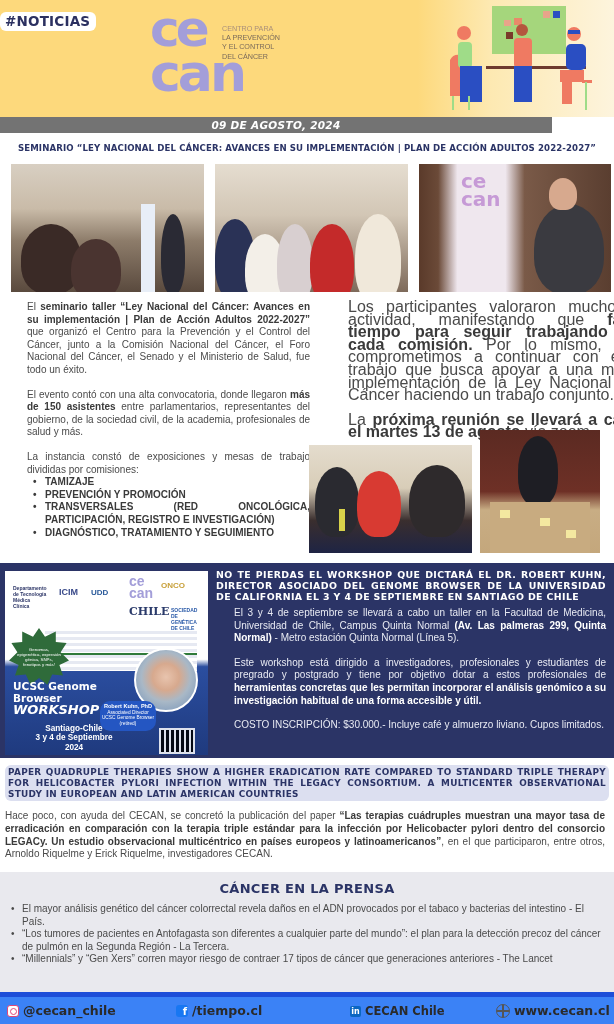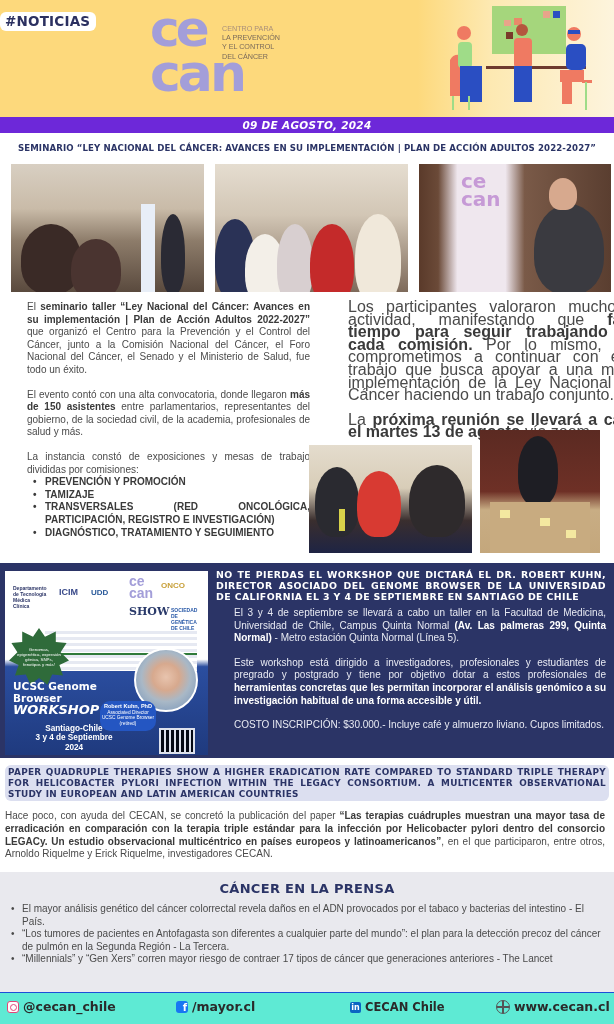--- a/index.html
+++ b/index.html
@@ -13,21 +13,21 @@
     font-family: "DejaVu Sans", sans-serif; font-weight: bold; font-size: 13.5px; color: #2b3060; letter-spacing: 0.2px; border-radius: 6px; }
   .logo { position: absolute; left: 150px; top: 10px; width: 150px; height: 95px; }
   .logo-ce { position: absolute; left: 0; top: -10px; font-family: "DejaVu Sans", sans-serif; font-weight: bold;
     font-size: 50px; color: #a39ed9; letter-spacing: -4px; }
   .logo-can { position: absolute; left: 0; top: 33px; font-family: "DejaVu Sans", sans-serif; font-weight: bold;
     font-size: 52px; color: #a39ed9; letter-spacing: -3px; }
   .logo-sub { position: absolute; left: 72px; top: 14px; font-size: 7.2px; line-height: 9.2px; color: #7a6a5a; }
   .logo-sub .l1 { color: #a98f7a; }
   .illus { position: absolute; left: 442px; top: 0; width: 172px; height: 117px; }
 
-  .date-bar { position: absolute; left: 0; top: 117px; width: 614px; height: 16px; background: #6d28d9;
+  .date-bar { position: absolute; left: 0; top: 117px; width: 552px; height: 16px; background: #737373;
     color: #ffffff; font-family: "DejaVu Sans", sans-serif; font-style: italic; font-weight: bold; font-size: 10.5px;
     text-align: center; line-height: 16px; letter-spacing: 0.3px; }
 
   .sem-title { position: absolute; left: 0; top: 143px; width: 614px; text-align: center;
     font-family: "DejaVu Sans", sans-serif; font-weight: bold; font-size: 8.6px; color: #2b3466; letter-spacing: 0.1px; }
 
   
   .photo { position: absolute; overflow: hidden; }
   .p1 { left: 11px; top: 164px; width: 193px; height: 128px;
     background: linear-gradient(180deg, #d8cfc2 0%, #c9bba8 35%, #8d7c6a 60%, #5a4a3e 100%); }
@@ -86,21 +86,21 @@
   .paper-body { position: absolute; left: 5px; top: 810px; width: 600px; font-size: 10px; line-height: 12.8px; color: #4a4a4a; text-align: justify; }
   .paper-body b { color: #3a3a3a; }
 
   
   .prensa { position: absolute; left: 0; top: 872px; width: 614px; height: 120px; background: #e9e9ee; }
   .prensa-title { position: absolute; left: 0; top: 9px; width: 614px; text-align: center; font-family: "DejaVu Sans", sans-serif; font-weight: bold; font-size: 13px; color: #2b3466; letter-spacing: 0.3px; }
   .prensa-list { position: absolute; left: 8px; top: 31px; width: 596px; list-style: none; font-size: 10px; line-height: 12.6px; color: #4a4a4a; }
   .prensa-list li { padding-left: 14px; position: relative; }
   .prensa-list li:before { content: "•"; position: absolute; left: 3px; }
 
-  .footer { position: absolute; left: 0; top: 992px; width: 614px; height: 32px; background: #5eead4; border-top: 1px solid #1d4ed8; }
+  .footer { position: absolute; left: 0; top: 992px; width: 614px; height: 32px; background: #3b82f6; border-top: 5px solid #1d4ed8; }
   .f-item { position: absolute; top: 6px; font-family: "DejaVu Sans", sans-serif; font-weight: bold; font-size: 12.5px; color: #2a2a2a; display: flex; align-items: center; gap: 4px; }
   .ico { display: inline-block; width: 12px; height: 12px; border-radius: 3px; position: relative; }
   .ico-ig { border: 1.5px solid #e0477a; background: #fff; }
   .ico-ig:after { content: ""; position: absolute; left: 2px; top: 2px; width: 5px; height: 5px; border: 1.3px solid #e0477a; border-radius: 50%; }
   .ico-fb { background: #1877f2; color: #fff; font-size: 10px; line-height: 13px; text-align: right; padding-right: 1px; font-family: "DejaVu Sans", sans-serif; }
   .ico-li { background: #0a66c2; color: #fff; font-size: 8px; line-height: 12px; text-align: center; font-family: "DejaVu Sans", sans-serif; width: 11px; height: 11px; border-radius: 2px; }
   .ico-web { border: 1.3px solid #555; border-radius: 50%; background:
     linear-gradient(90deg, transparent 45%, #555 45% 55%, transparent 55%),
     linear-gradient(180deg, transparent 45%, #555 45% 55%, transparent 55%); width: 14px; height: 14px; }
 </style>
@@ -167,22 +167,22 @@
   <div style="position:absolute;left:42px;top:8px;font-family:'DejaVu Sans',sans-serif;font-weight:bold;font-size:20px;color:#c69ad6;line-height:18px;">ce<br>can</div>
   <div class="ph-shape" style="left:115px;top:40px;width:70px;height:90px;background:#3a3a40;"></div>
   <div class="ph-shape" style="left:130px;top:14px;width:28px;height:32px;background:#d7a98e;"></div>
 </div>
 
 <div class="col-left">
   <p><span>El </span><b>seminario taller “Ley Nacional del Cáncer: Avances en su implementación | Plan de Acción Adultos 2022-2027”</b><span> que organizó el Centro para la Prevención y el Control del Cáncer, junto a la Comisión Nacional del Cáncer, el Foro Nacional del Cáncer, el Senado y el Ministerio de Salud, fue todo un éxito.</span></p>
   <p><span>El evento contó con una alta convocatoria, donde llegaron </span><b>más de 150 asistentes</b><span> entre parlamentarios, representantes del gobierno, de la sociedad civil, de la academia, profesionales de salud y más.</span></p>
   <div>La instancia constó de exposiciones y mesas de trabajo divididas por comisiones:</div>
   <ul class="bul">
+    <li>TAMIZAJE</li>
     <li>PREVENCIÓN Y PROMOCIÓN</li>
-    <li>TAMIZAJE</li>
     <li>TRANSVERSALES (RED ONCOLÓGICA, PARTICIPACIÓN, REGISTRO E INVESTIGACIÓN)</li>
     <li>DIAGNÓSTICO, TRATAMIENTO Y SEGUIMIENTO</li>
   </ul>
 </div>
 
 <div class="col-right">
   <p><span>Los participantes valoraron mucho la actividad, manifestando que </span><b>faltó tiempo para seguir trabajando en cada comisión.</b><span> Por lo mismo, nos comprometimos a continuar con este trabajo que busca apoyar a una mejor implementación de la Ley Nacional del Cáncer haciendo un trabajo conjunto.</span></p>
   <p><span>La </span><b>próxima reunión se llevará a cabo el martes 13 de agosto</b><span> vía zoom.</span></p>
 </div>
 
@@ -201,21 +201,21 @@
 </div>
 
 <div class="workshop">
   <div class="ws-img">
     <div class="ws-logos">
       <span class="ws-logo" style="left:2px;top:10px;font-size:5px;width:34px;line-height:6px;">Departamento de Tecnología Médica Clínica</span>
       <span class="ws-logo" style="left:48px;top:12px;font-size:9px;color:#3a4a8a;">ICIM</span>
       <span class="ws-logo" style="left:80px;top:13px;font-size:8px;color:#2a5a9a;">UDD</span>
       <span class="ws-logo" style="left:118px;top:0px;font-size:14px;color:#a39ed9;line-height:12px;">ce<br>can</span>
       <span class="ws-logo" style="left:150px;top:6px;font-size:8px;color:#c8a03a;">ONCO</span>
-      <span class="ws-logo" style="left:118px;top:30px;font-size:11px;color:#2a3a6a;font-family:'DejaVu Serif',serif;">SHOW</span>
+      <span class="ws-logo" style="left:118px;top:30px;font-size:11px;color:#2a3a6a;font-family:'DejaVu Serif',serif;">CHILE</span>
       <span class="ws-logo" style="left:160px;top:32px;font-size:5px;line-height:6px;color:#2a5aa8;width:32px;">SOCIEDAD DE GENÉTICA DE CHILE</span>
     </div>
     <div class="ws-grid"></div>
     <div class="ws-burst">Genomas, epigenética, expresión génica, SNPs, fenotipos y más!</div>
     <div class="ws-title-big">
       <div>UCSC Genome</div>
       <div>Browser</div>
       <div class="w">WORKSHOP</div>
     </div>
     <div class="ws-photo"></div>
@@ -252,21 +252,21 @@
   </ul>
 </div>
 
 <div class="footer">
   <div class="f-item" style="left:7px;">
     <span class="ico ico-ig"></span>
     <span>@cecan_chile</span>
   </div>
   <div class="f-item" style="left:176px;">
     <span class="ico ico-fb">f</span>
-    <span>/mayor.cl</span>
+    <span>/tiempo.cl</span>
   </div>
   <div class="f-item" style="left:350px;font-size:11.5px;top:7px;">
     <span class="ico ico-li">in</span>
     <span>CECAN Chile</span>
   </div>
   <div class="f-item" style="left:496px;">
     <span class="ico ico-web"></span>
     <span>www.cecan.cl</span>
   </div>
 </div>

